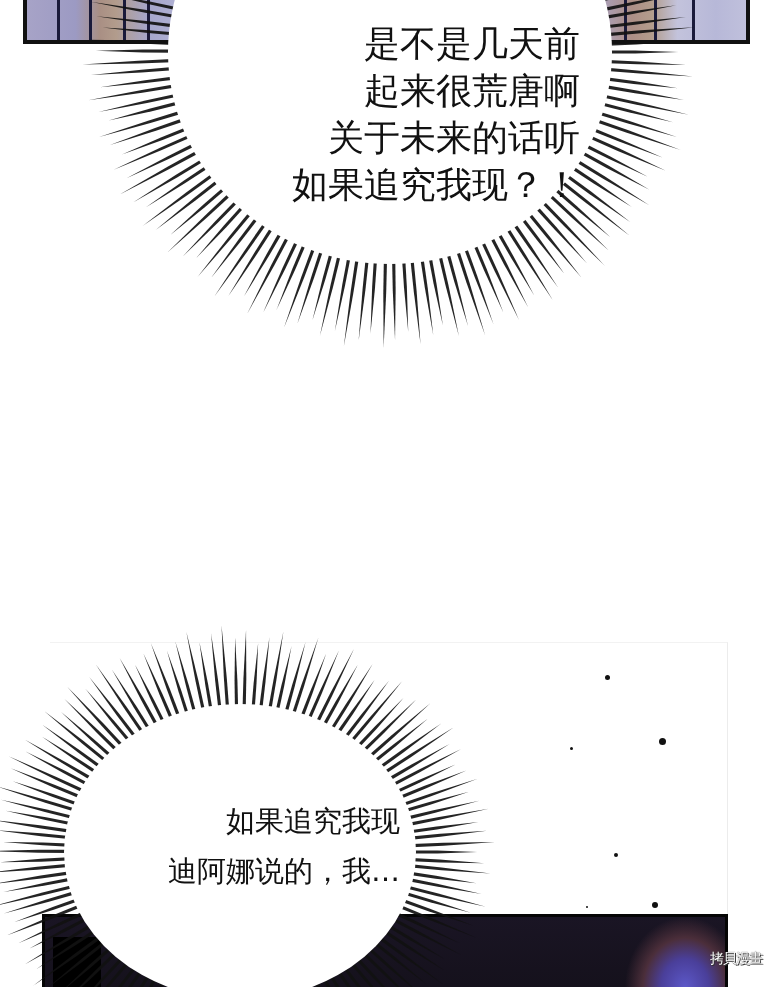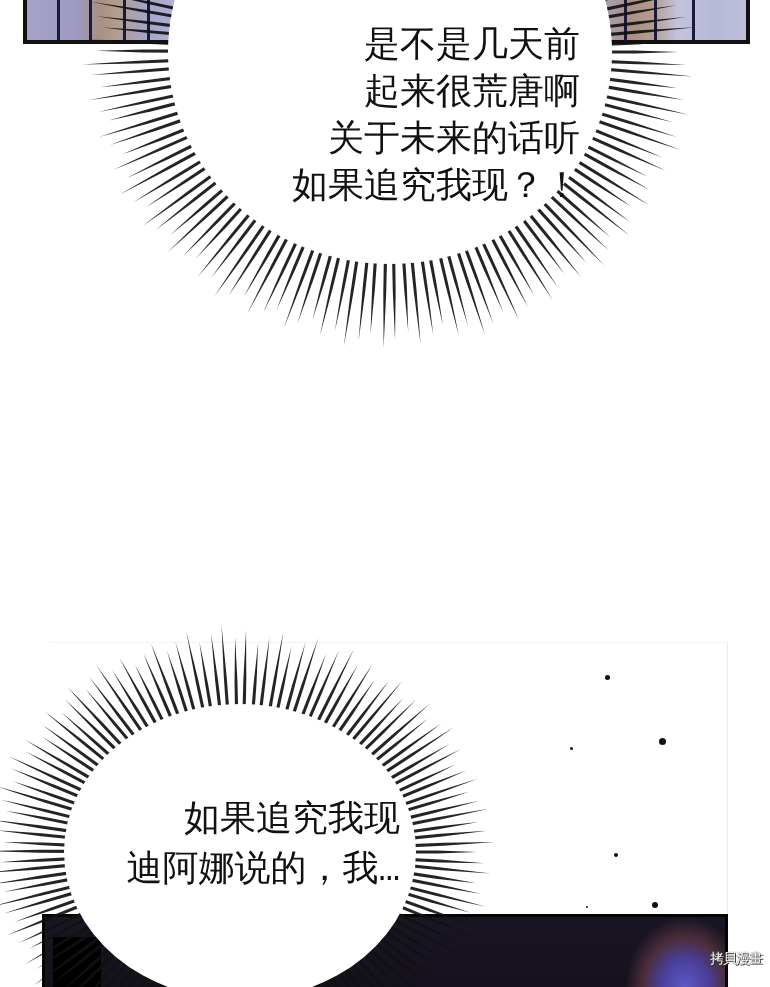--- a/index.html
+++ b/index.html
@@ -29,21 +29,21 @@
     }
     .dark-panel .inner-frame {
       position: absolute; left: 8px; top: 20px; width: 48px; height: 60px; background: #000;
     }
     .bubble-svg { position: absolute; left: 0; top: 0; }
     .text-block {
       position: absolute; text-align: right; color: #111;
       font-family: "DejaVu Sans", sans-serif; font-weight: 400;
     }
     .bubble1-text { left: 200px; top: 20px; width: 380px; font-size: 36px; line-height: 47px; letter-spacing: 0px; }
-    .bubble2-text { left: 80px; top: 796px; width: 320px; font-size: 36px; line-height: 50px; font-family: Liberation Mono, monospace; }
+    .bubble2-text { left: 80px; top: 796px; width: 320px; font-size: 29px; line-height: 50px; }
     .line { display: block; white-space: nowrap; }
     .star { position: absolute; border-radius: 50%; background: #111; }
     .watermark {
       position: absolute; right: 8px; top: 950px; font-size: 14px; color: #fff;
       text-shadow: 0 0 1px #222, 1px 1px 0 #333; letter-spacing: -1px;
       font-family: "DejaVu Sans", sans-serif;
     }
   </style>
 </head>
 <body>

